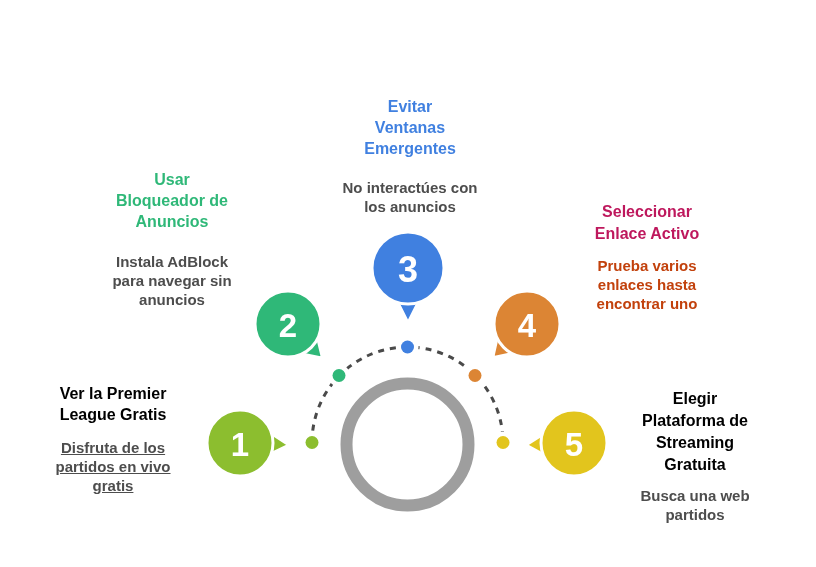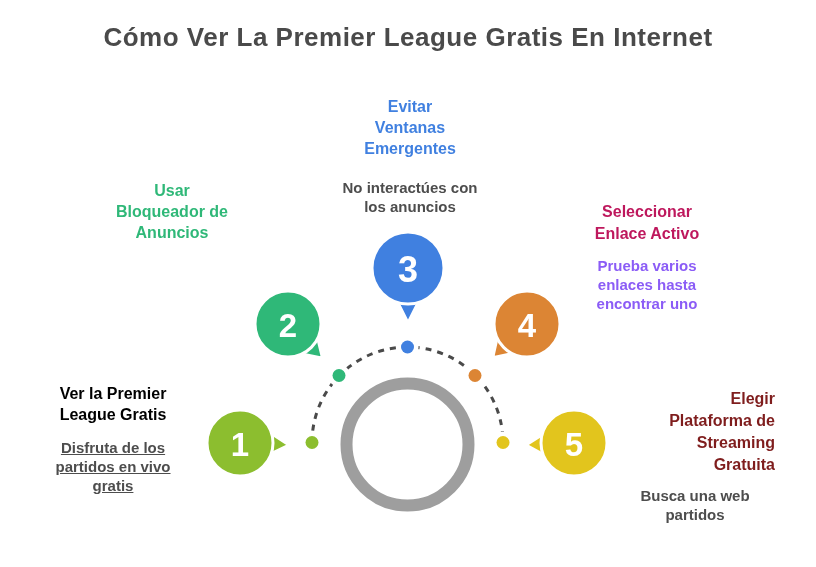--- a/index.html
+++ b/index.html
@@ -10,61 +10,63 @@
   .title{
     position:absolute;left:0;top:22px;width:816px;text-align:center;
     font-size:26px;font-weight:800;letter-spacing:.5px;
   }
   .step-block{position:absolute;text-align:center;white-space:pre-line;}
   .step-heading{font-size:16px;font-weight:800;line-height:21px;white-space:pre-line;}
   .step-desc{font-size:15px;font-weight:700;line-height:19px;white-space:pre-line;color:#4d4d4d;}
   
   .s1-head{left:33px;top:383px;width:160px;}
   .s1-desc{left:25px;top:438px;width:176px;text-decoration:underline;}
-  .s2-head{left:92px;top:180px;width:160px;}
+  .s2-head{left:92px;top:169px;width:160px;}
   .s2-desc{left:88px;top:252px;width:168px;}
   .s3-head{left:330px;top:96px;width:160px;}
   .s3-desc{left:326px;top:178px;width:168px;}
   .s4-head{left:567px;top:201px;width:160px;line-height:22px;}
   .s4-desc{left:563px;top:256px;width:168px;}
   .s5-head{left:615px;top:388px;width:160px;line-height:22px;}
   .s5-desc{left:611px;top:486px;width:168px;}
   svg{position:absolute;left:0;top:0;}
   .bubble-num{font-family:"Liberation Sans",sans-serif;font-weight:800;fill:#fff;}
 </style>
 </head>
 <body>
 
 <div class="canvas">
 
-  <div class="title" style="color: rgb(74, 74, 74);">Cómo Ver La Premier League Gratis En Internet</div>
 
   <div class="step-block step-heading s1-head" style="color: #000000;">Ver la Premier
 League Gratis</div>
   <div class="step-block step-desc s1-desc" style="color: rgb(77, 77, 77);">Disfruta de los
 partidos en vivo
 gratis</div>
 
   <div class="step-block step-heading s2-head" style="color: rgb(47, 184, 120);">Usar
 Bloqueador de
 Anuncios</div>
+  <div class="step-block step-desc s2-desc" style="color: rgb(77, 77, 77);">Instala AdBlock
+para navegar sin
+anuncios</div>
 
   <div class="step-block step-heading s3-head" style="color: rgb(64, 128, 224);">Evitar
 Ventanas
 Emergentes</div>
   <div class="step-block step-desc s3-desc" style="color: rgb(77, 77, 77);">No interactúes con
 los anuncios</div>
 
   <div class="step-block step-heading s4-head" style="color: #be185d;">Seleccionar
 Enlace Activo</div>
-  <div class="step-block step-desc s4-desc" style="color: #8b5cf6;">Prueba varios
+  <div class="step-block step-desc s4-desc" style="color: #c2410c;">Prueba varios
 enlaces hasta
 encontrar uno</div>
 
-  <div class="step-block step-heading s5-head" style="color: #7f1d1d; text-align: right;">Elegir
+  <div class="step-block step-heading s5-head" style="color: #000000;">Elegir
 Plataforma de
 Streaming
 Gratuita</div>
   <div class="step-block step-desc s5-desc" style="color: rgb(77, 77, 77);">Busca una web
 partidos</div>
 
   <svg width="816" height="567" viewBox="0 0 816 567">
 
     <path d="M 312 442.5 A 95.5 95.5 0 0 1 503 442.5" fill="none" stroke-width="3" stroke-dasharray="6 6" stroke="#4a4a4a"></path>
 

